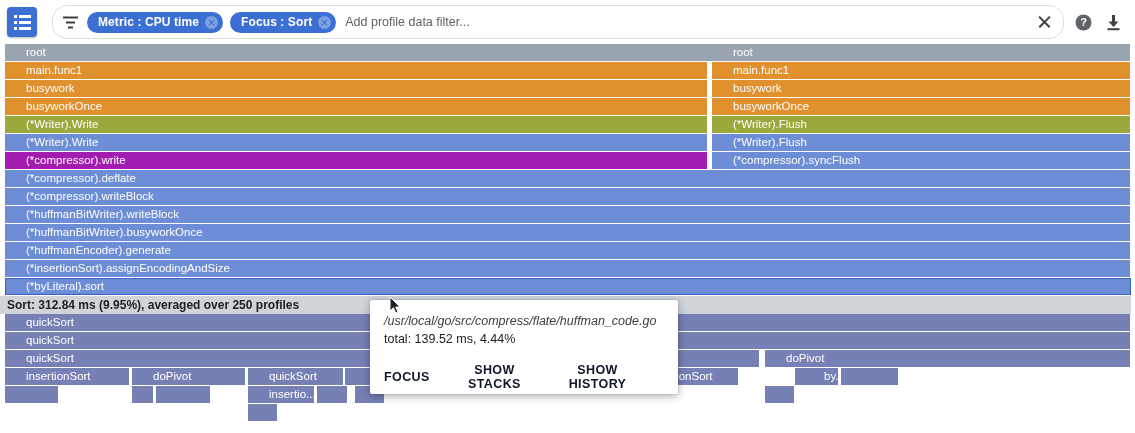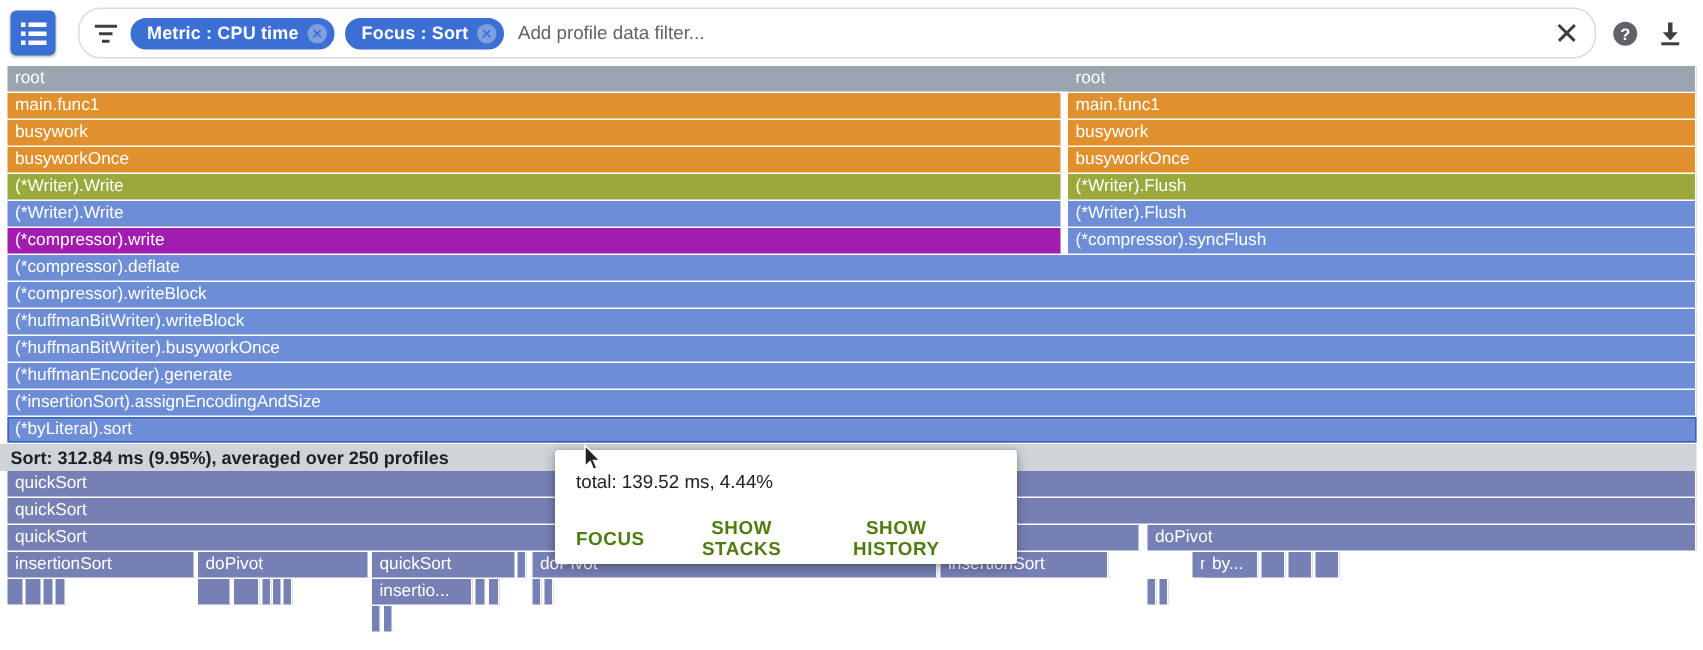--- a/index.html
+++ b/index.html
@@ -79,42 +79,42 @@
     flex:none; cursor:pointer;
   }
   .help-btn { position:absolute; left:1070px; top:9px; }
   .dl-btn   { position:absolute; left:1100px; top:9px; }
 
   
   .flame { position: absolute; left: 0; top: 44px; width: 1135px; height: 389px; }
   .frame {
     position: absolute; height: 17px; overflow: hidden; white-space: nowrap;
     font-size: 11.5px; line-height: 17px; color: #fff;
-    padding-left: 5px; cursor: pointer;
+    padding-left: 21px; cursor: pointer;
     border-right: 1px solid #fff;
   }
   .frame.sel { outline: 1.5px solid #3b5fc0; outline-offset: -1px; z-index: 4; }
   .statusbar {
     position: absolute; left: 0; height: 18px; line-height: 18px;
     background: #cfd4d9; color: #202124; font-size: 12px; font-weight: bold;
     padding-left: 7px; white-space: nowrap; overflow: hidden;
   }
 
   
   .tooltip {
     position: absolute; background: #fff; border-radius: 2px;
     box-shadow: 0 2px 8px rgba(0,0,0,.35), 0 0 0 1px rgba(0,0,0,.04);
     z-index: 50; padding: 12px 14px 0 14px;
   }
   .tt-title { font-size: 12.5px; color: #202124; line-height: 17px; }
   .tt-file  { font-size: 12.5px; color: #3c4043; font-style: italic; line-height: 18px; }
   .tt-total { font-size: 12.5px; color: #202124; line-height: 18px; }
   .tt-actions { display: flex; align-items: center; margin-top: 12px; height: 34px; }
   .tt-btn {
-    font-size: 12.5px; font-weight: bold; color: #4d7c0f; letter-spacing: .4px;
+    font-size: 12.5px; font-weight: bold; color: #0f172a; letter-spacing: .4px;
     margin-right: 28px; cursor: pointer; background: none; border: none;
     font-family: "Liberation Sans", sans-serif; padding: 0;
   }
   .cursor-arrow { position: absolute; z-index: 60; }
 </style>
 </head>
 <body>
 
 <div id="app">
 
@@ -223,20 +223,21 @@
       <div class="frame" style="left: 326px; top: 342px; width: 7px; background: rgb(119, 128, 181); border-right: 1px solid rgb(255, 255, 255);"></div>
       <div class="frame" style="left: 355px; top: 342px; width: 6px; background: rgb(119, 128, 181); border-right: 1px solid rgb(255, 255, 255);"></div>
       <div class="frame" style="left: 363px; top: 342px; width: 6px; background: rgb(119, 128, 181); border-right: 1px solid rgb(255, 255, 255);"></div>
       <div class="frame" style="left: 765px; top: 342px; width: 6px; background: rgb(119, 128, 181); border-right: 1px solid rgb(255, 255, 255);"></div>
       <div class="frame" style="left: 773px; top: 342px; width: 6px; background: rgb(119, 128, 181); border-right: 1px solid rgb(255, 255, 255);"></div>
       <div class="frame" style="left: 248px; top: 360px; width: 6px; background: rgb(119, 128, 181); border-right: 1px solid rgb(255, 255, 255);"></div>
       <div class="frame" style="left: 256px; top: 360px; width: 6px; background: rgb(119, 128, 181); border-right: 1px solid rgb(255, 255, 255);"></div>
     </div>
 
   <div class="tooltip" style="left:370px; top:300px; width:308px;">
+    <div class="tt-file">/usr/local/go/src/compress/flate/huffman_code.go</div>
     <div class="tt-total">total: 139.52 ms, 4.44%</div>
     <div class="tt-actions">
       <button class="tt-btn">FOCUS</button>
       <button class="tt-btn">SHOW STACKS</button>
       <button class="tt-btn">SHOW HISTORY</button>
     </div>
   </div>
 
   <span class="cursor-arrow" style="left:389px; top:296px;">
     <svg width="13" height="19" viewBox="0 0 13 19">

